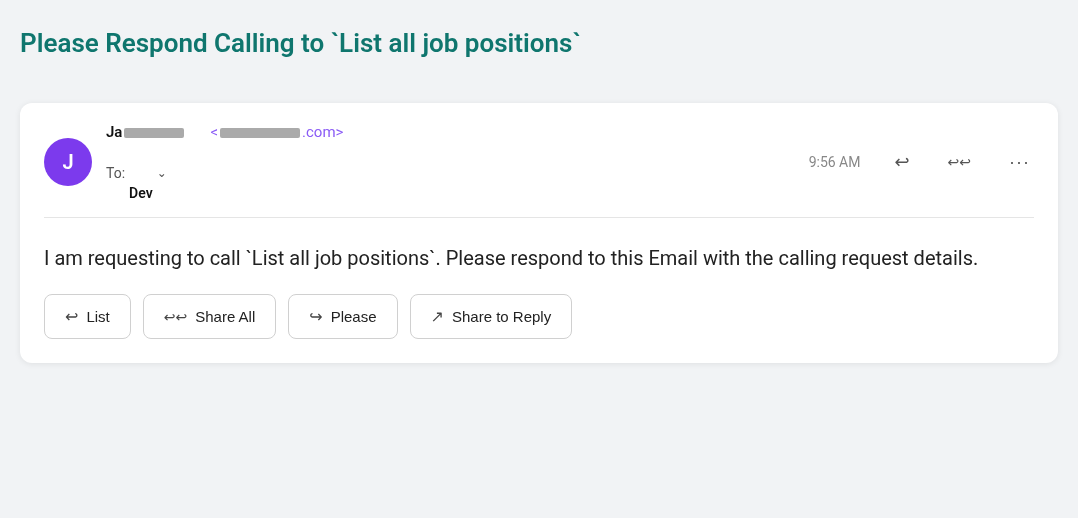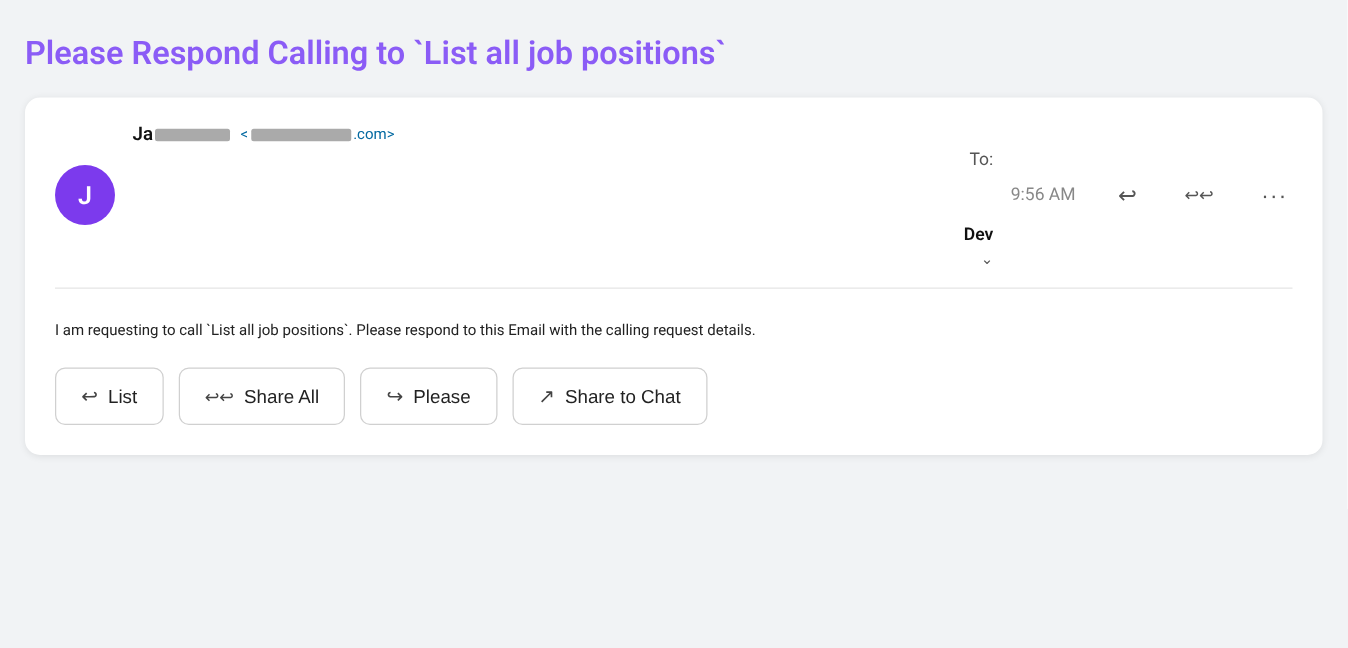--- a/index.html
+++ b/index.html
@@ -19,22 +19,22 @@
     }
 
     .container {
       width: 1038px;
       background: #f1f3f5;
     }
 
     .page-title {
       font-size: 26px;
       font-weight: 600;
-      color: #8b5cf6;
-      margin-bottom: 12px;
+      color: #0f766e;
+      margin-bottom: 37px;
       padding: 8px 0;
     }
 
     .email-card {
       background: #ffffff;
       border-radius: 12px;
       padding: 0;
       box-shadow: 0 1px 6px rgba(0,0,0,0.08);
       overflow: hidden;
     }
@@ -60,52 +60,51 @@
       flex-shrink: 0;
     }
 
     .sender-info {
       flex: 1;
     }
 
     .sender-name-row {
       display: flex;
       align-items: center;
-      gap: 6px;
+      gap: 24px;
       margin-bottom: 4px;
     }
 
     .sender-name {
       font-size: 15px;
       font-weight: 600;
       color: #111;
     }
 
     .sender-email {
-      font-size: 12px;
-      color: #0369a1;
+      font-size: 15px;
+      color: #8b5cf6;
     }
 
     .blur-box {
       display: inline-block;
       background: #aaa;
       border-radius: 2px;
       width: 60px;
       height: 10px;
       vertical-align: middle;
       margin: 0 2px;
     }
 
     .recipient-row {
       display: flex;
-      align-items: flex-end;
+      align-items: center;
       gap: 4px;
       font-size: 14px;
       color: #555;
-      flex-direction: column;
     }
 
     .recipient-label {
       font-weight: 400;
       color: #555;
     }
 
     .recipient-name {
       font-weight: 600;
       color: #111;
@@ -148,21 +147,21 @@
       height: 1px;
       background: #e5e5e5;
       margin: 0 24px;
     }
 
     .email-body {
       padding: 24px 24px 20px 24px;
     }
 
     .email-body p {
-      font-size: 12px;
+      font-size: 20px;
       color: #222;
       line-height: 1.6;
     }
 
     .action-buttons {
       display: flex;
       gap: 12px;
       padding: 0 24px 24px 24px;
       flex-wrap: wrap;
     }
@@ -250,20 +249,20 @@
         <span>Share All</span>
       </button>
 
       <button class="action-btn">
         <span class="btn-icon">↪</span>
         <span>Please</span>
       </button>
 
       <button class="action-btn">
         <span class="btn-icon">↗</span>
-        <span>Share to Chat</span>
+        <span>Share to Reply</span>
       </button>
 
     </div>
 
   </div>
 
 </div>
 
 </body></html>

